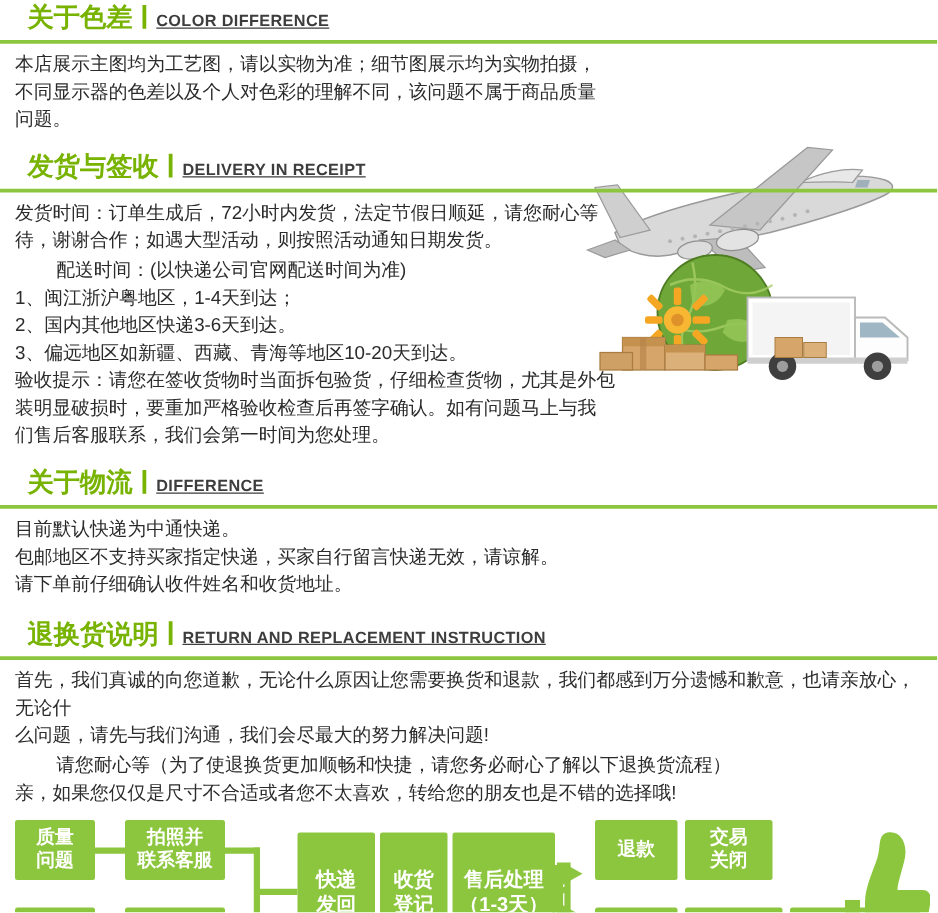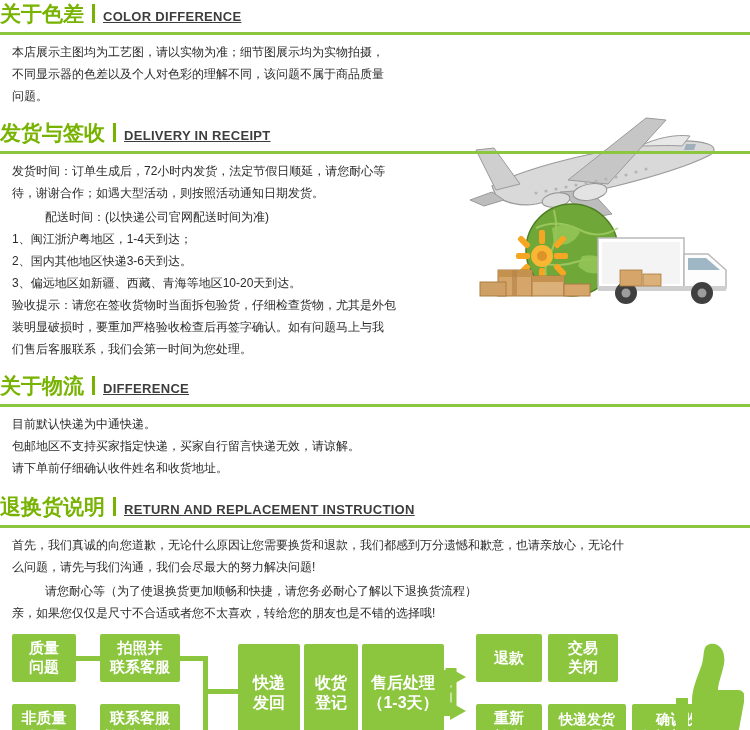--- a/index.html
+++ b/index.html
@@ -13,21 +13,21 @@
     position: relative;
     width: 750px; height: 730px;
     overflow: hidden;
     background: #ffffff;
   }
 
   
   .sec-head {
     display: flex;
     align-items: baseline;
-    padding: 0 0;
+    padding: 0 22px;
     white-space: nowrap;
   }
   .sec-head .cn {
     color: #77b300;
     font-weight: bold;
     font-size: 21px;
     letter-spacing: 0px;
   }
   .sec-head .bar {
     display: inline-block;
@@ -47,21 +47,21 @@
   }
   .rule {
     height: 3px;
     background: #8cc63e;
     margin: 4px 0 0 0;
   }
 
   
   .body-txt {
     padding: 6px 12px 0 12px;
-    font-size: 12px;
+    font-size: 15px;
     line-height: 22px;
     color: #2b2b2b;
   }
   .body-txt p { margin: 0; }
   .body-txt p.gap { margin-top: 2px; margin-left: 33px; }
 
   
   .illus {
     position: absolute;
     right: 0px;

